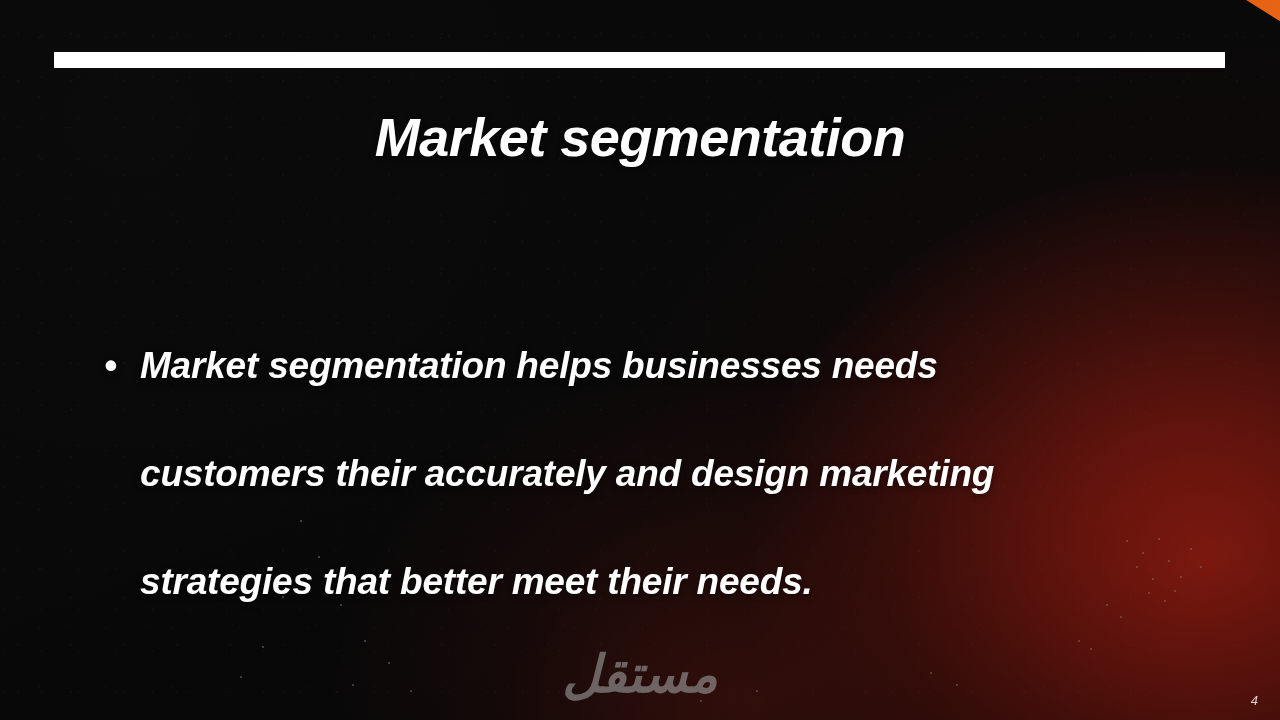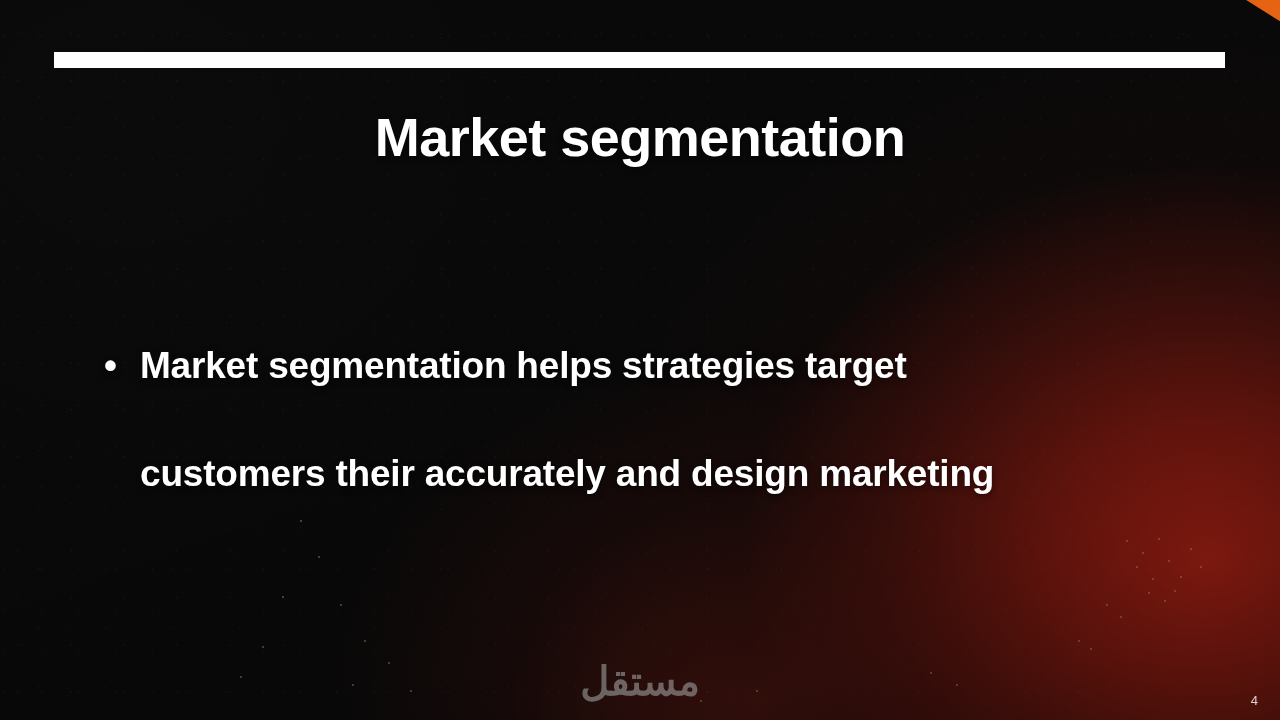--- a/index.html
+++ b/index.html
@@ -10,20 +10,21 @@
   body {
     font-family: "Liberation Sans", sans-serif;
   }
 
   .slide {
     position: relative;
     width: 1280px;
     height: 720px;
     overflow: hidden;
     background: #701a75;
+    font-style: italic;
   }
 
   
   .bg-base {
     position: absolute;
     inset: 0;
     background:
       radial-gradient(ellipse 620px 520px at 1210px 560px, #9d1f13 0%, rgba(122,24,15,0.92) 26%, rgba(74,17,12,0.75) 52%, rgba(28,10,8,0.25) 76%, rgba(10,9,9,0) 100%),
       radial-gradient(ellipse 520px 420px at 760px 700px, rgba(120,28,18,0.55) 0%, rgba(60,16,12,0.30) 48%, rgba(12,9,9,0) 82%),
       radial-gradient(ellipse 700px 600px at 130px 120px, #0b0b0b 0%, #0a0909 60%, #0a0909 100%),
@@ -165,21 +166,21 @@
     left: 50%;
     bottom: 18px;
     transform: translateX(-50%);
     text-align: center;
     opacity: 0.62;
     pointer-events: none;
     user-select: none;
   }
   .watermark .wm-ar {
     display: block;
-    font-size: 40px;
+    font-size: 52px;
     font-weight: 700;
     color: #9a9a9a;
     letter-spacing: 1px;
     line-height: 1.05;
     direction: rtl;
   }
   .watermark .wm-latin {
     display: block;
     font-size: 26px;
     font-weight: 400;
@@ -246,22 +247,23 @@
     <div class="ribbon-edge"></div>
     <div class="ribbon-shade"></div>
   </div>
 
   <div class="top-rule"></div>
 
   <div class="title">Market segmentation</div>
 
   <div class="body-block">
     <div class="bullet-row">
-      <span class="bullet-mark">•</span><span class="bullet-body">Market segmentation helps strategies target</span>
+      <span class="bullet-mark">•</span><span class="bullet-body">Market segmentation helps businesses needs</span>
       <span class="cont">customers their accurately and design marketing</span>
+      <span class="cont">strategies that better meet their needs.</span>
     </div>
   </div>
 
   <div class="watermark">
     <span class="wm-ar">مستقل</span>
   </div>
 
   <div class="slide-number">4</div>
 
 </div>

